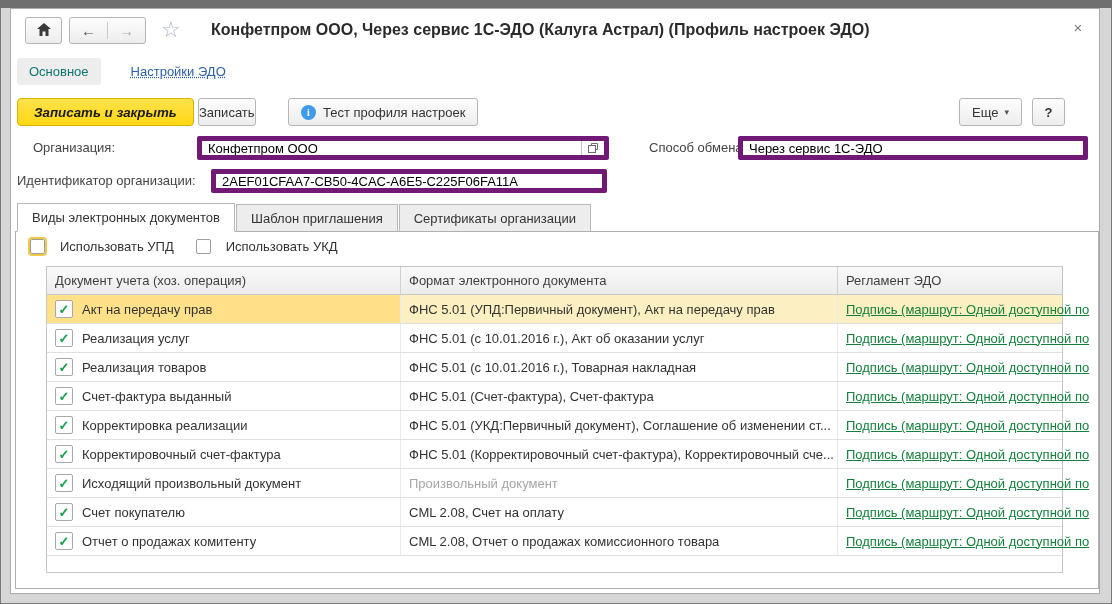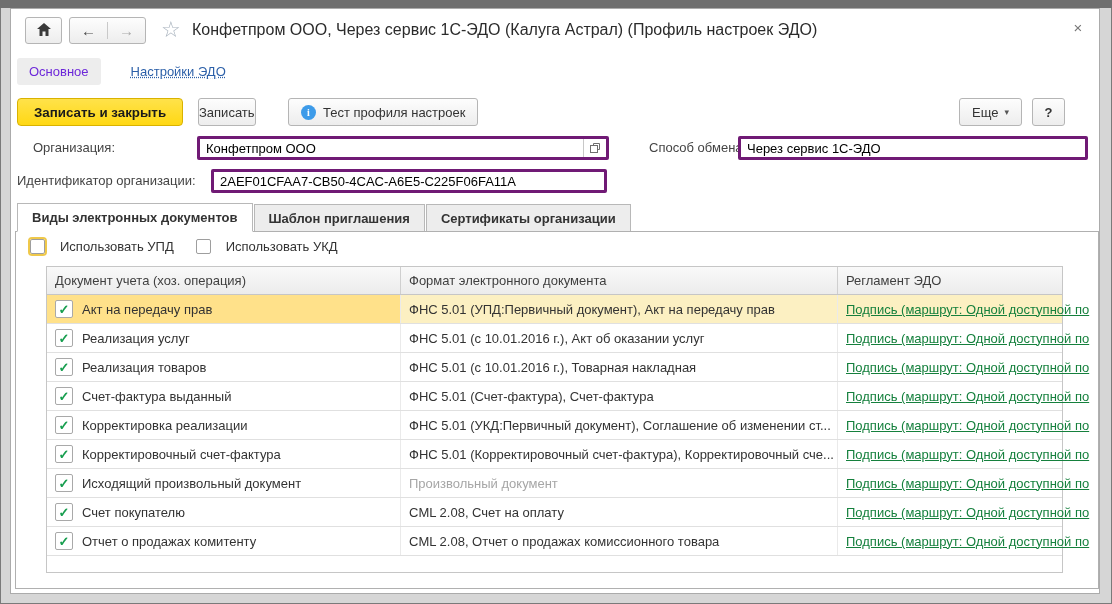--- a/index.html
+++ b/index.html
@@ -21,53 +21,53 @@
     background:linear-gradient(#FDFDFD,#EDEDED); border:1px solid #B5B5B5;
     border-radius:3px; color:#333; box-sizing:border-box; cursor:default;
     font-family:"Liberation Sans", sans-serif; font-size:13px;
   }
   .home-btn { position:absolute; left:14px; top:8px; width:37px; height:27px; }
   .navgroup { position:absolute; left:58px; top:8px; width:77px; height:27px; display:flex; }
   .navgroup .half { flex:1; display:flex; align-items:center; justify-content:center; font-size:15px; font-weight:bold; }
   .navgroup .half.back { color:#4A4A4A; border-right:1px solid #C9C9C9; }
   .navgroup .half.fwd { color:#ABABAB; }
   .star { position:absolute; left:150px; top:9px; font-size:22px; color:#A9B3BE; line-height:24px; }
-  .win-title { position:absolute; left:181px; top:12px; font-size:16px; color:#2B2B2B; white-space:nowrap; }
+  .win-title { position:absolute; left:200px; top:12px; font-size:16px; color:#2B2B2B; white-space:nowrap;font-weight:bold; }
   .close-x { position:absolute; right:12px; top:10px; font-size:15px; color:#777; width:18px; height:18px; text-align:center; line-height:18px; cursor:default; }
   
   .nav-tabs { position:absolute; left:6px; top:47px; display:flex; align-items:center; gap:18px; height:30px; }
   .nav-tab { padding:6px 12px; border-radius:3px; color:#2B5FA8; }
-  .nav-tab.active { background:#EDEDED; color:#6d28d9; }
+  .nav-tab.active { background:#EDEDED; color:#0f766e; }
   .nav-tab:not(.active) { text-decoration:underline; text-decoration-style:dotted; cursor:pointer; }
   
   .cmdbar { position:absolute; left:6px; top:89px; right:12px; height:28px; }
   .btn-primary {
     position:absolute; left:0; top:0; height:28px; padding:0 16px; font-weight:bold; color:#1A1A1A;
     background:linear-gradient(#FFE24A,#FFD814); border:1px solid #D9B200; border-radius:4px;
-    display:inline-flex; align-items:center;
+    display:inline-flex; align-items:center;font-style:italic;
   }
   .btn-save { position:absolute; left:181px; top:0; height:28px; padding:0 0; }
   .btn-test { position:absolute; left:271px; top:0; height:28px; padding:0 12px; gap:7px; }
   .info-ic { width:15px; height:15px; border-radius:50%; background:#3D9BE9; color:#fff; font-size:10px; font-weight:bold; display:inline-flex; align-items:center; justify-content:center; font-family:"Liberation Serif", serif; }
   .btn-more { position:absolute; right:65px; top:0; height:28px; padding:0 12px; gap:6px; }
   .caret { font-size:9px; color:#555; }
   .btn-help { position:absolute; right:22px; top:0; height:28px; width:33px; font-weight:bold; }
   
   .flabel { position:absolute; color:#444; line-height:24px; white-space:nowrap; }
-  .field-wrap { position:absolute; height:24px; border:3px solid #701a75; border-radius:2px; box-sizing:border-box; background:#fff; display:flex; }
+  .field-wrap { position:absolute; height:24px; border:5px solid #701a75; border-radius:2px; box-sizing:border-box; background:#fff; display:flex; }
   .field-wrap input { flex:1; border:none; outline:none; padding:0 6px; font:13px "Liberation Sans", sans-serif; color:#000; background:transparent; min-width:0; }
   .open-btn { width:22px; border-left:1px solid #C8C8C8; display:flex; align-items:center; justify-content:center; background:#fff; }
   .link { color:#2D66AD; text-decoration:underline; cursor:pointer; }
   .notif { position:absolute; left:727px; top:163px; }
   .help-q { color:#2D66AD; font-weight:bold; margin-left:8px; text-decoration:none; }
   
   .doc-tabs { position:absolute; left:6px; top:194px; display:flex; height:29px; align-items:flex-end; }
   .doc-tab {
     height:28px; padding:0 14px; display:flex; align-items:center; box-sizing:border-box;
-    border:1px solid #B8B8B8; background:#EDEDED; color:#333; margin-right:1px; cursor:pointer;font-weight:bold;
+    border:1px solid #B8B8B8; background:#EDEDED; color:#333; margin-right:1px; cursor:pointer;
   }
   .doc-tab.active { background:#fff; border-bottom-color:#fff; height:29px; position:relative; z-index:2; }
   .panel {
     position:absolute; left:4px; top:222px; width:1084px; height:358px;
     border:1px solid #B0B0B0; box-sizing:border-box; background:#fff; z-index:1;
   }
   
   .opt-row { position:absolute; left:14px; top:7px; display:flex; gap:22px; align-items:center; }
   .opt { display:flex; align-items:center; gap:15px; }
   .cb { width:15px; height:15px; border:1px solid #9E9E9E; border-radius:2px; background:#fff; box-sizing:border-box; }

